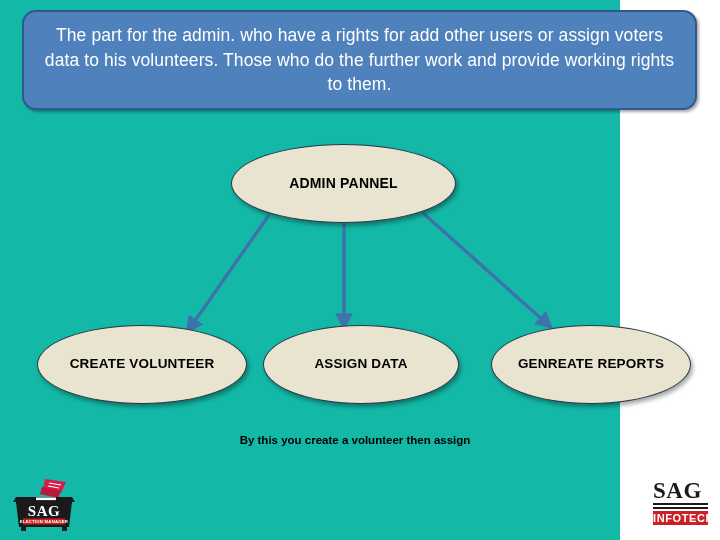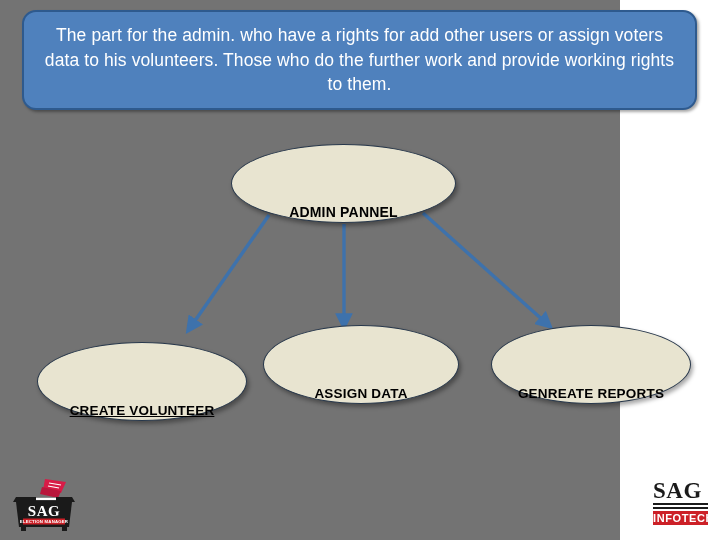--- a/index.html
+++ b/index.html
@@ -14,21 +14,21 @@
     overflow: hidden;
     font-family: "Liberation Sans", sans-serif;
     background: #ffffff;
   }
   #slide {
     position: absolute;
     left: 0;
     top: 0;
     width: 620px;
     height: 540px;
-    background: #737373;
+    background: #14b8a6;
   }
 
   
   .banner {
     position: absolute;
     left: 22px;
     top: 10px;
     width: 675px;
     height: 100px;
     box-sizing: border-box;
@@ -51,21 +51,21 @@
 
   
   .node {
     position: absolute;
     box-sizing: border-box;
     background: #E8E4D0;
     border: 1.6px solid #27374B;
     border-radius: 50%;
     box-shadow: 2px 3px 4px rgba(0,0,0,0.35);
     display: flex;
-    align-items: flex-end;
+    align-items: center;
     justify-content: center;
     text-align: center;
   }
   .node-label {
     color: #000000;
     font-weight: bold;
     font-size: 13.5px;
     line-height: 1.35;
     letter-spacing: 0.2px;
     padding: 0 10px;
@@ -74,24 +74,23 @@
   #node-admin {
     left: 231px;
     top: 144px;
     width: 225px;
     height: 79px;
   }
   #node-admin .node-label { font-size: 14px; }
 
   #node-create {
     left: 37px;
-    top: 342px;
+    top: 325px;
     width: 210px;
     height: 79px;
-    text-decoration: underline;
   }
   #node-assign {
     left: 263px;
     top: 325px;
     width: 196px;
     height: 79px;
   }
   #node-reports {
     left: 491px;
     top: 325px;
@@ -199,20 +198,21 @@
 
   <div class="node" id="node-reports">
     <div class="node-label">GENREATE REPORTS</div>
   </div>
 
   <div class="node" id="node-assign">
     <div class="node-label">ASSIGN DATA</div>
   </div>
 
   <div class="caption">
+    <div>By this you create a volunteer  then assign</div>
   </div>
 
   <svg id="logo-election" viewBox="0 0 72 58" xmlns="http://www.w3.org/2000/svg">
 
     <g>
       <path d="M36 2 L57 5 L52 16 L34 13 Z" fill="#D81B47"></path>
       <path d="M33 10 L52 14 L49 21 L31 17 Z" fill="#B9173C"></path>
       <path d="M40 6 L52 8" stroke="#ffffff" stroke-width="1.2"></path>
       <path d="M39 9 L50 11" stroke="#ffffff" stroke-width="1.2"></path>
     </g>

